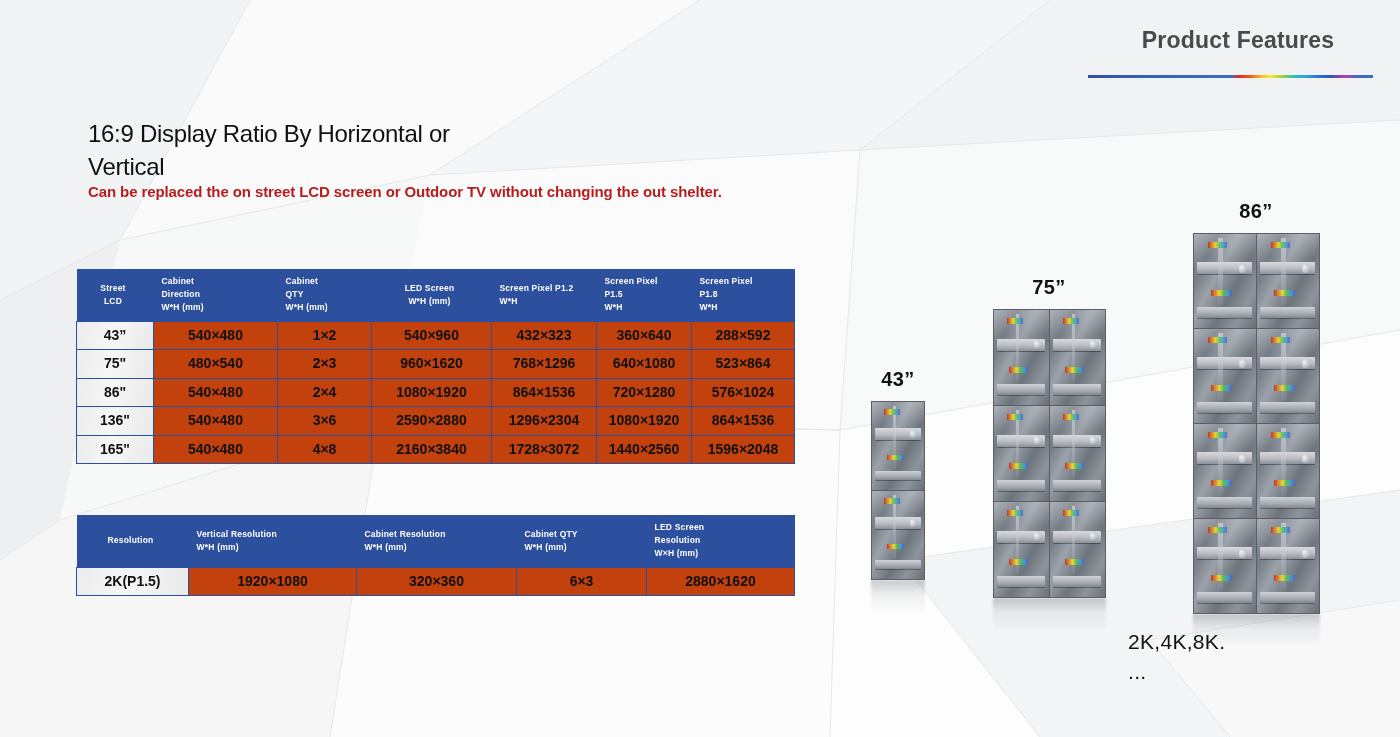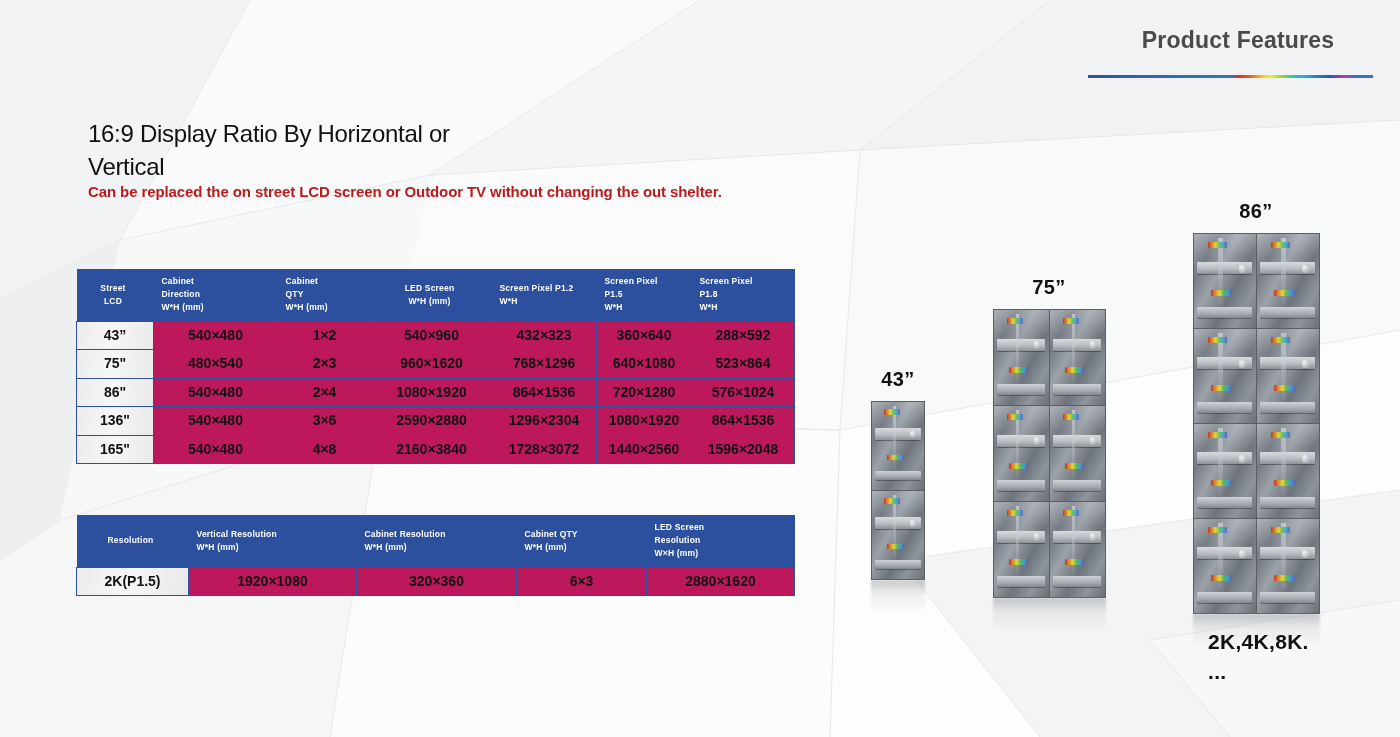--- a/index.html
+++ b/index.html
@@ -114,21 +114,21 @@
   .spec-table th.th-center { text-align: center; padding-left: 4px; }
 
   .spec-table td {
     border: 1.6px solid #2b50a3;
     font-size: 14px;
     font-weight: bold;
     color: #111;
     text-align: center;
     padding: 5px 4px;
     line-height: 1.25;
-    background: #be185d;
+    background: #c2410c;
   }
   .spec-table td.first-col {
     background: linear-gradient(105deg, #ececec 0%, #f6f6f6 45%, #e9e9e9 100%);
   }
 
   
   .panel-group {
     position: absolute;
     z-index: 4;
     text-align: center;
@@ -215,24 +215,24 @@
     filter: blur(1px);
   }
 
   #group-43  { top: 368px; left: 838px; width: 120px; }
   #group-75  { top: 248px; left: 963px; width: 172px; margin-top: 28px; }
   #group-86  { top: 200px; left: 1165px; width: 182px; text-align: center; }
 
   #caption-resolutions {
     position: absolute;
     top: 627px;
-    left: 1208px;
+    left: 1128px;
     z-index: 5;
     font-size: 21px;
-    font-weight: bold;
+    font-weight: normal;
     color: #111;
     line-height: 1.45;
     letter-spacing: .3px;
   }
 </style>
 </head>
 <body>
 
 <svg id="bg" viewBox="0 0 1400 737" preserveAspectRatio="none" aria-hidden="true">
   <rect x="0" y="0" width="1400" height="737" fill="#ffffff"></rect>

